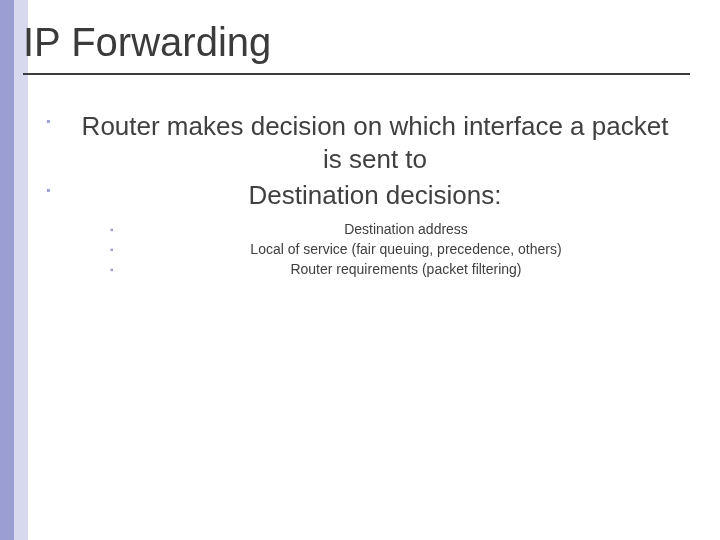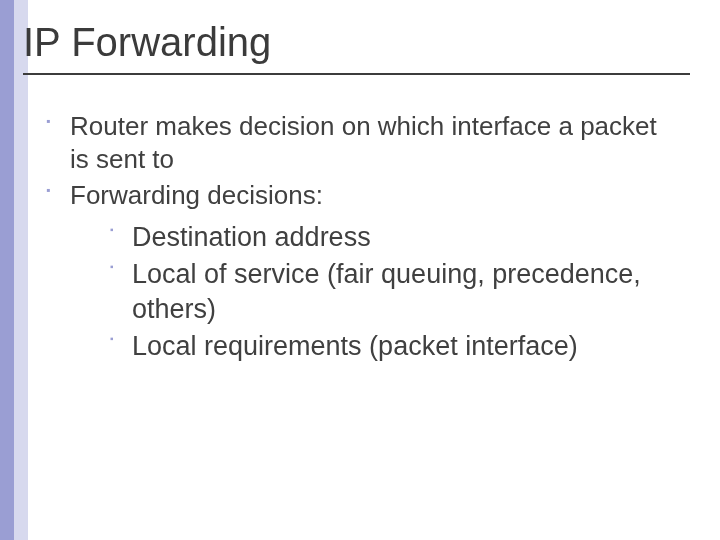--- a/index.html
+++ b/index.html
@@ -55,20 +55,21 @@
   .body {
     position: absolute;
     left: 40px;
     top: 110px;
     right: 40px;
   }
   ul.main {
     list-style: none;
     margin: 0;
     padding: 0;
+    text-align: center;
   }
   ul.main > li {
     position: relative;
     padding-left: 30px;
     font-size: 26px;
     line-height: 1.25;
     margin-bottom: 4px;
   }
   ul.main > li::before {
     content: "▪";
@@ -79,21 +80,21 @@
     color: #9a9ed3;
   }
   ul.sub {
     list-style: none;
     margin: 8px 0 0 0;
     padding: 0 0 0 36px;
   }
   ul.sub > li {
     position: relative;
     padding-left: 26px;
-    font-size: 27px;
+    font-size: 14px;
     line-height: 1.3;
     margin-bottom: 2px;
   }
   ul.sub > li::before {
     content: "▪";
     position: absolute;
     left: 4px;
     top: 0.35em;
     font-size: 10px;
     color: #9a9ed3;
@@ -107,22 +108,22 @@
   <div class="sidebar-dark"></div>
 
   <div class="title-wrap">
     <h1 class="title">IP Forwarding</h1>
     <div class="rule"></div>
   </div>
 
   <div class="body">
     <ul class="main">
       <li><span>Router makes decision on which interface a packet is sent to</span></li>
-      <li><span>Forwarding decisions:</span>
+      <li><span>Destination decisions:</span>
         <ul class="sub">
           <li><span>Destination address</span></li>
           <li><span>Local of service (fair queuing, precedence, others)</span></li>
-          <li><span>Local requirements (packet interface)</span></li>
+          <li><span>Router requirements (packet filtering)</span></li>
         </ul>
       </li>
     </ul>
   </div>
 </div>
 
 </body></html>

